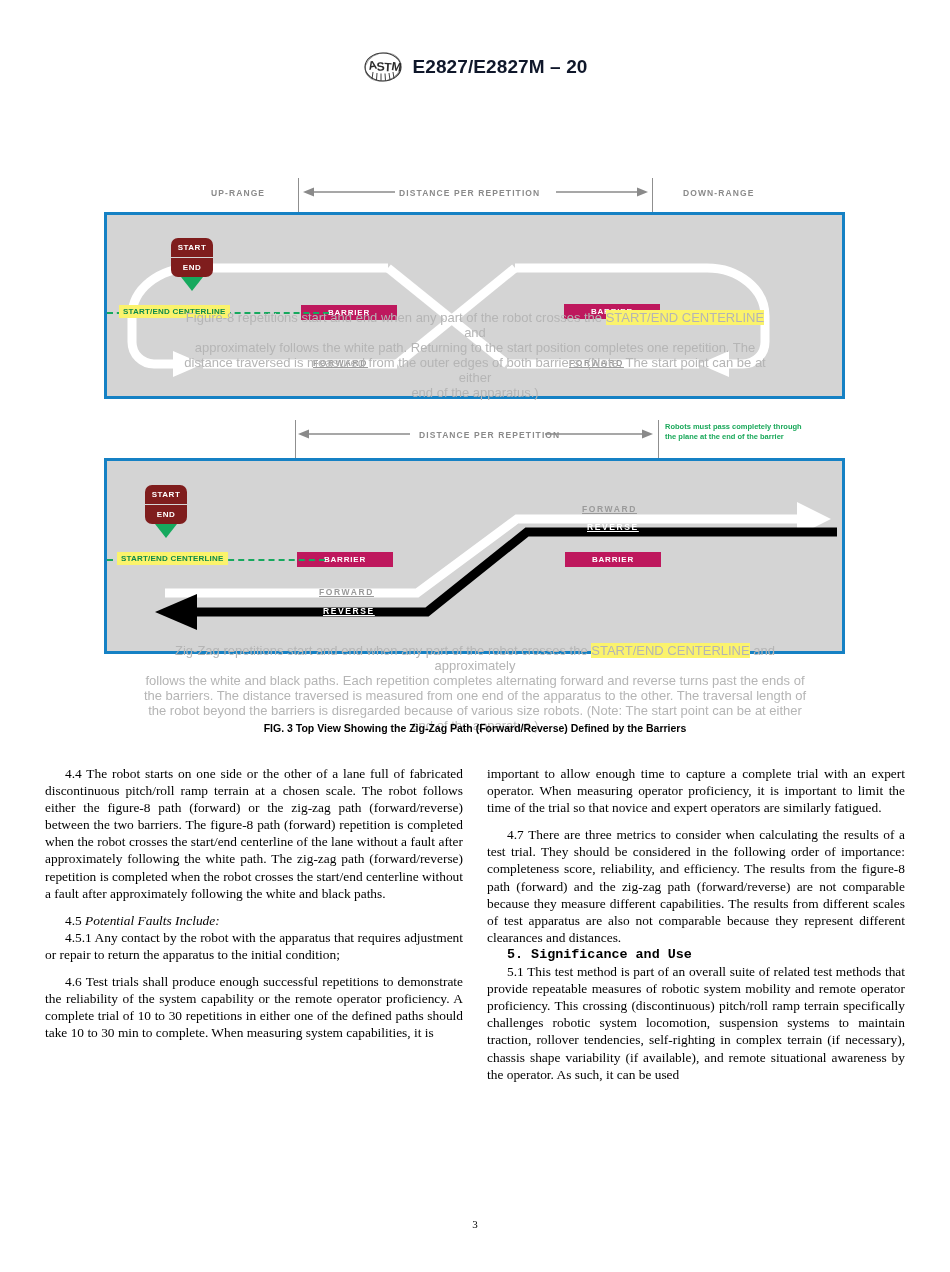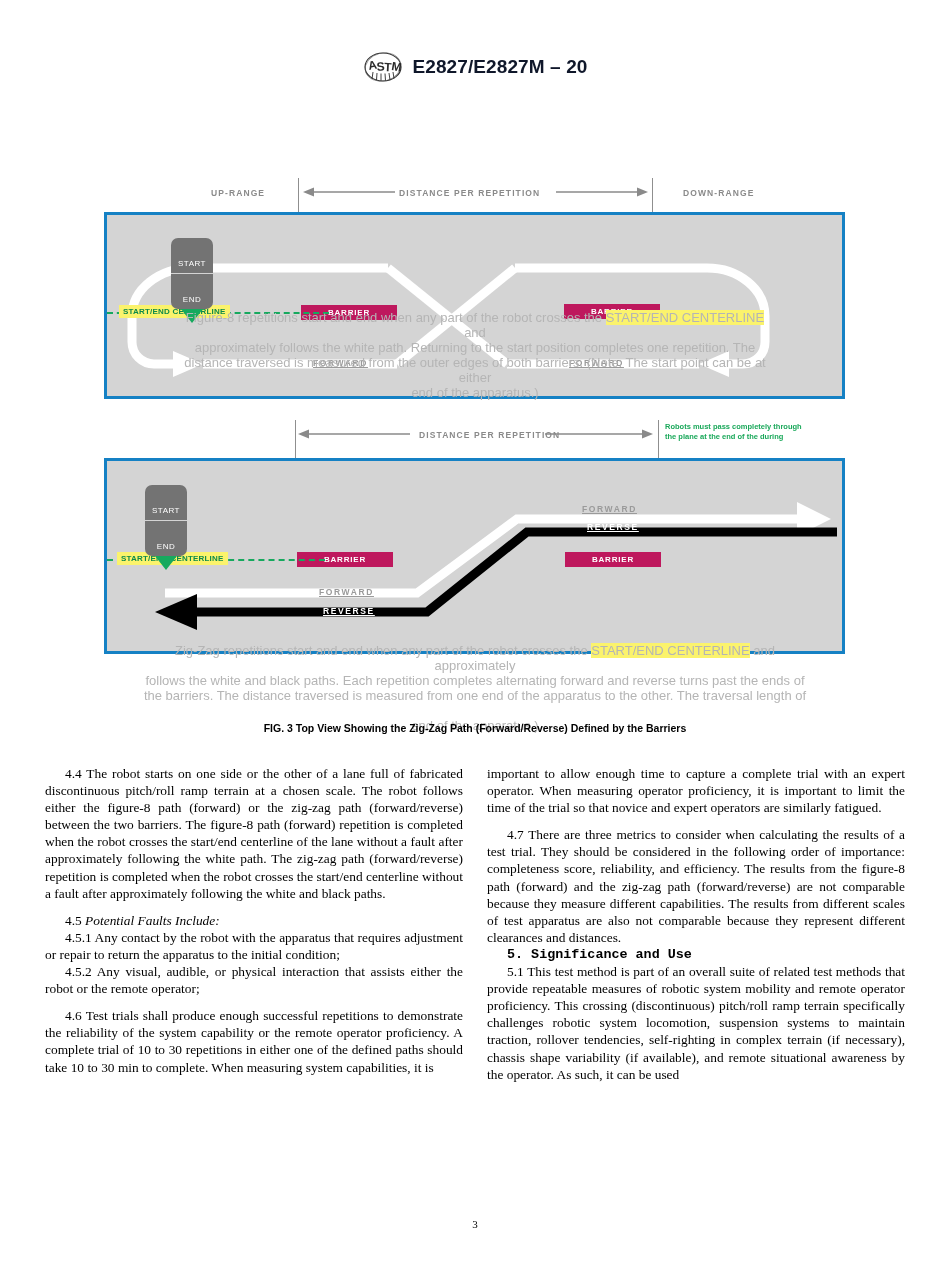--- a/index.html
+++ b/index.html
@@ -59,24 +59,24 @@
   .barrier{
     position:absolute;background:#be185d;
     display:flex;align-items:center;justify-content:center;
     font-family:"Liberation Sans", sans-serif;
     font-size:8px;font-weight:bold;letter-spacing:0.8px;color:#fff;
   }
 
   
   .startend{position:absolute;width:42px;}
   .se-box{
-    background:#737373;color:#fff;
-    font-family:"Liberation Sans", sans-serif;
-    font-size:8px;font-weight:normal;letter-spacing:0.5px;
-    text-align:center;padding:21px 0 5px 0;
+    background:#7f1d1d;color:#fff;
+    font-family:"Liberation Sans", sans-serif;
+    font-size:8px;font-weight:bold;letter-spacing:0.5px;
+    text-align:center;padding:5px 0 5px 0;
   }
   .se-top{border-radius:7px 7px 0 0;border-bottom:1.4px solid #d4d4d4;}
   .se-bot{border-radius:0 0 7px 7px;}
   .se-arrow{
     width:0;height:0;margin:0 auto;
     border-left:11px solid transparent;border-right:11px solid transparent;
     border-top:14px solid #16a95e;
   }
 
   
@@ -259,21 +259,21 @@
         <line x1="0" y1="6" x2="100" y2="6" stroke="#8a8a8a" stroke-width="1.3"></line>
         <polygon points="108,6 97,1.5 97,10.5" fill="#8a8a8a"></polygon>
       </svg>
     </div>
 
     <div class="gridline" style="left:295px;top:8px;height:140px;"></div>
     <div class="gridline" style="left:658px;top:8px;height:140px;"></div>
 
     <div class="greennote" style="left:665px;top:10px;">
       <span>Robots must pass completely through</span><br>
-      <span>the plane at the end of the during</span>
+      <span>the plane at the end of the barrier</span>
     </div>
 
     <div class="apparatus" style="left:104px;top:46px;width:741px;height:196px;">
 
       <svg class="svg-abs" width="735" height="190" viewBox="0 0 735 190">
 
         <g stroke="#ffffff" stroke-width="9" fill="none" stroke-linecap="butt" stroke-linejoin="miter">
           <path d="M 58 132 L 310 132 L 410 58 L 690 58"></path>
         </g>
         <polygon points="690,41 724,58 690,75" fill="#ffffff"></polygon>
@@ -303,32 +303,31 @@
       <div class="pathlabel" style="left:475px;top:43px;">FORWARD</div>
       <div class="pathlabel onblack" style="left:480px;top:61px;">REVERSE</div>
       <div class="pathlabel" style="left:212px;top:126px;">FORWARD</div>
       <div class="pathlabel onblack" style="left:216px;top:145px;">REVERSE</div>
     </div>
 
     <div class="fig-caption" style="left:140px;top:231px;width:670px;">
       <span>Zig-Zag repetitions start and end when any part of the robot crosses the </span><span class="hl">START/END CENTERLINE</span><span> and approximately</span><br>
       <span>follows the white and black paths. Each repetition completes alternating forward and reverse turns past the ends of</span><br>
       <span>the barriers. The distance traversed is measured from one end of the apparatus to the other. The traversal length of</span><br>
-      <br>
+      <span>the robot beyond the barriers is disregarded because of various size robots. (Note: The start point can be at either</span><br>
       <span>end of the apparatus.)</span>
     </div>
 
     <div class="fig-title" style="left:0;top:310px;">FIG. 3 Top View Showing the Zig-Zag Path (Forward/Reverse) Defined by the Barriers</div>
   </div>
 
   <div class="col" style="left:45px;top:765px;">
     <p>4.4  The robot starts on one side or the other of a lane full of fabricated discontinuous pitch/roll ramp terrain at a chosen scale. The robot follows either the figure-8 path (forward) or the zig-zag path (forward/reverse) between the two barriers. The figure-8 path (forward) repetition is completed when the robot crosses the start/end centerline of the lane without a fault after approximately following the white path. The zig-zag path (forward/reverse) repetition is completed when the robot crosses the start/end centerline without a fault after approximately following the white and black paths.</p>
     <p class="gap"><span>4.5  </span><span class="ital">Potential Faults Include:</span></p>
     <p>4.5.1  Any contact by the robot with the apparatus that requires adjustment or repair to return the apparatus to the initial condition;</p>
-    <p>4.5.2  Any visual, audible, or physical interaction that assists either the robot or the remote operator;</p>
     <p class="gap">4.6  Test trials shall produce enough successful repetitions to demonstrate the reliability of the system capability or the remote operator proficiency. A complete trial of 10 to 30 repetitions in either one of the defined paths should take 10 to 30 min to complete. When measuring system capabilities, it is</p>
   </div>
 
   <div class="col" style="left:487px;top:765px;">
     <p class="noindent">important to allow enough time to capture a complete trial with an expert operator. When measuring operator proficiency, it is important to limit the time of the trial so that novice and expert operators are similarly fatigued.</p>
     <p class="gap">4.7  There are three metrics to consider when calculating the results of a test trial. They should be considered in the following order of importance: completeness score, reliability, and efficiency. The results from the figure-8 path (forward) and the zig-zag path (forward/reverse) are not comparable because they measure different capabilities. The results from different scales of test apparatus are also not comparable because they represent different clearances and distances.</p>
     <p class="sec-head">5.  Significance and Use</p>
     <p>5.1  This test method is part of an overall suite of related test methods that provide repeatable measures of robotic system mobility and remote operator proficiency. This crossing (discontinuous) pitch/roll ramp terrain specifically challenges robotic system locomotion, suspension systems to maintain traction, rollover tendencies, self-righting in complex terrain (if necessary), chassis shape variability (if available), and remote situational awareness by the operator. As such, it can be used</p>
   </div>
 

